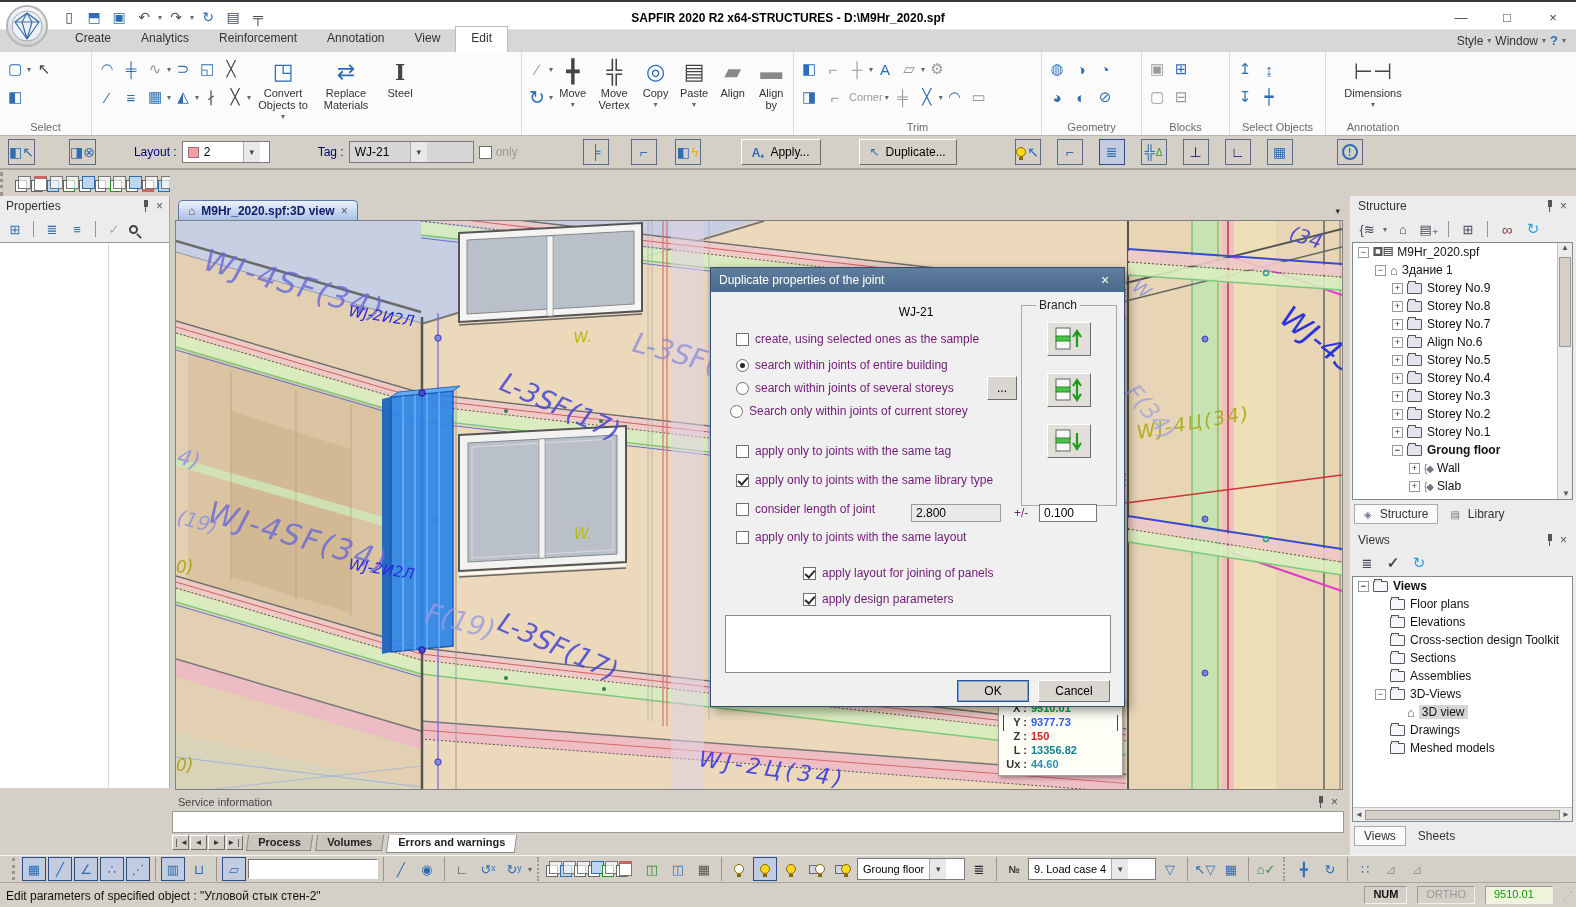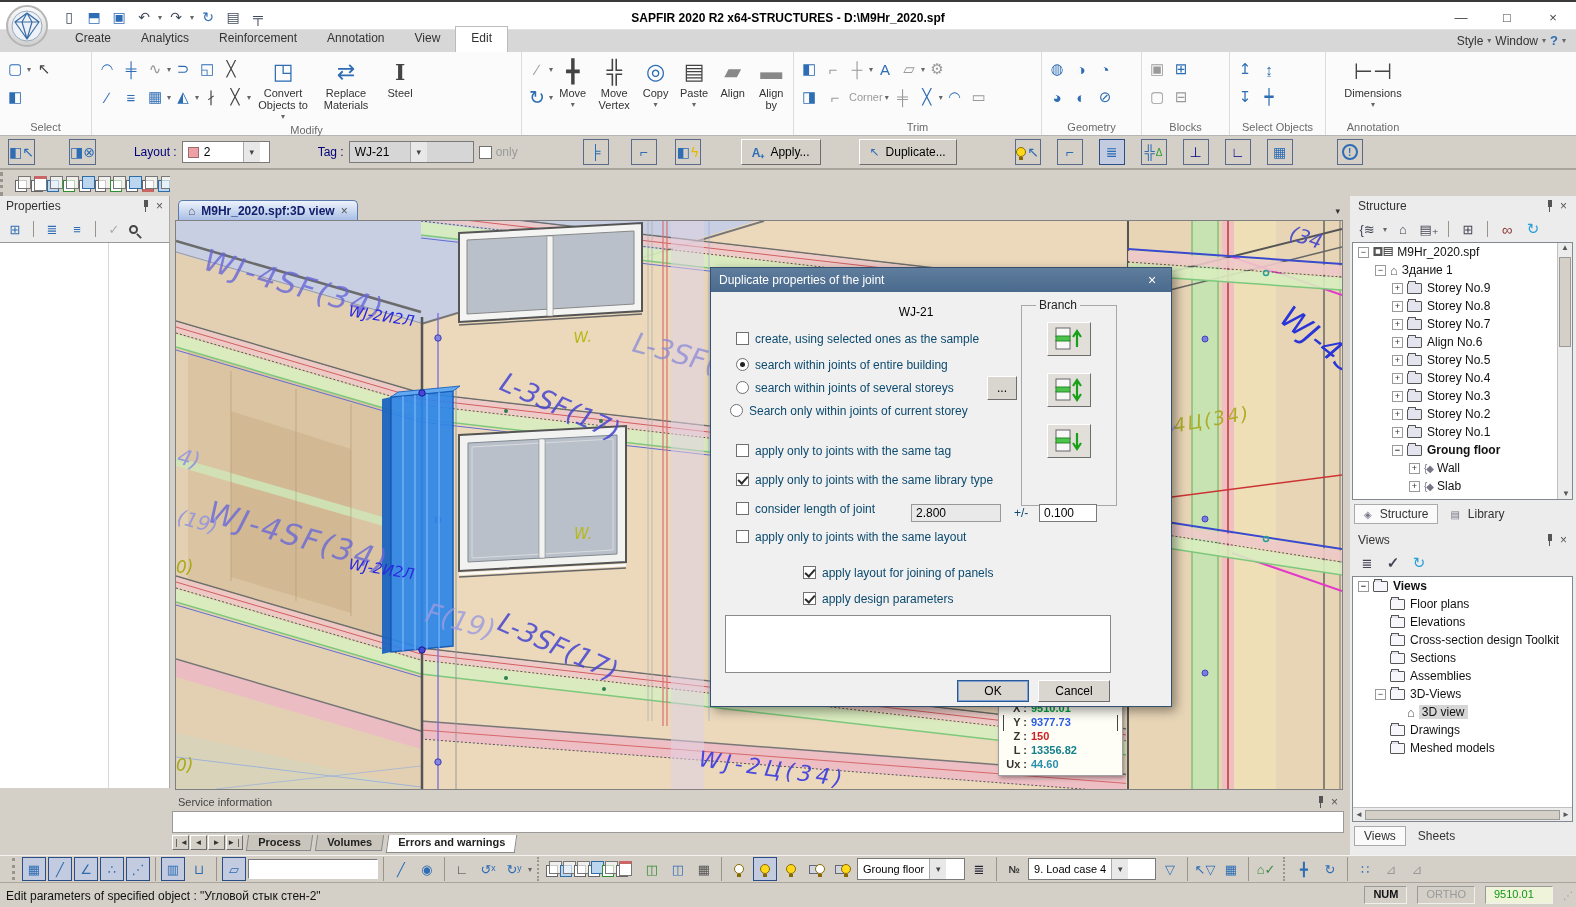--- a/index.html
+++ b/index.html
@@ -137,26 +137,26 @@
 .noslash{position:relative;font-size:10px;font-weight:bold;color:#333;font-style:normal}
 .circ-i{width:16px;height:16px;border-radius:50%;border:2px solid #2e6db4;color:#2e6db4;font-size:10px;font-weight:bold;display:inline-flex;align-items:center;justify-content:center;font-style:normal}
 .statusbar{position:absolute;left:0;top:884px;width:1576px;height:23px;background:#d4d0c8;display:flex;align-items:center;font-size:12px;color:#111;padding-left:6px}
 .sb-right{position:absolute;right:3px;top:2px;display:flex;gap:10px;align-items:center}
 .sb-cell{height:18px;border:1px solid;border-color:#9a9a9a #f2f0ea #f2f0ea #9a9a9a;padding:1px 8px;font-size:11px}
 .sb-cell.numb{font-weight:bold;color:#111}
 .sb-cell.dim{color:#999}
 .sb-cell.coord{background:#eef3da;color:#119a11;width:68px}
 .grip{width:10px;color:#999;font-size:10px}
 
-.dlg{position:absolute;left:710px;top:267px;width:462px;height:440px;background:#f0f0f0;border:1px solid #35506e;box-shadow:4px 4px 10px rgba(0,0,0,.4);z-index:100;font-size:12px}
+.dlg{position:absolute;left:710px;top:267px;width:415px;height:440px;background:#f0f0f0;border:1px solid #35506e;box-shadow:4px 4px 10px rgba(0,0,0,.4);z-index:100;font-size:12px}
 .dlg-title{height:24px;background:linear-gradient(#5f7d9c,#4a6a8e);color:#fff;display:flex;align-items:center;padding:0 8px;font-size:12px}
 .dlg-title .sp{flex:1}
 .dlg-close{width:22px;text-align:center;font-size:14px;color:#fff}
 .dlg .name{position:absolute;left:100px;top:37px;width:210px;text-align:center;color:#000}
-.drow{position:absolute;display:flex;align-items:flex-start;gap:6px;color:#0c4a6e}
+.drow{position:absolute;display:flex;align-items:flex-end;gap:6px;color:#701a75}
 .branch{position:absolute;left:310px;top:30px;width:96px;height:208px;border:1px solid #a8a8a8}
 .branch legend{margin-left:14px;padding:0 3px;font-size:12px;color:#222}
 .branch .bwrap{display:flex;flex-direction:column;align-items:center;gap:17px;padding-top:10px}
 .brbtn{width:44px;height:34px;border:1px solid;border-color:#fff #6d6d6d #6d6d6d #fff;background:#e2dfda;display:flex;align-items:center;justify-content:center}
 .dbtn{position:absolute;height:22px;border:1px solid;border-color:#fff #6d6d6d #6d6d6d #fff;background:#d9d6d0;font-size:12px;display:flex;align-items:center;justify-content:center}
 .dbtn.default{border:1px solid #2b5796;box-shadow:0 0 0 1px #7aa0d4 inset}
 .dfield{position:absolute;height:18px;border:1px solid #7a7a7a;font-size:12px;padding:0 4px;line-height:16px;background:#fff}
 .dfield.dis{background:#e9e9e9;border-color:#999}
 .dtext{position:absolute;left:14px;top:347px;width:386px;height:58px;background:#fff;border:1px solid #8a8a8a}
 </style>
@@ -259,21 +259,20 @@
         </div>
         <div class="rbig">
           <span class="bi">⇄</span>
           <span>Replace Materials</span>
         </div>
         <div class="rbig" style="width:44px">
           <span class="bi dark" style="font-family:'DejaVu Serif',serif;font-weight:bold">I</span>
           <span>Steel</span>
         </div>
       </div>
-      <div class="glabel">Modify</div>
     </div>
 
     <div class="rgroup" style="width:272px">
       <div class="gbody">
         <div class="irow2">
           <span class="irow">
               <span class="ri gray">∕</span>
               <span class="dd">▾</span>
             </span>
           <span class="irow">

